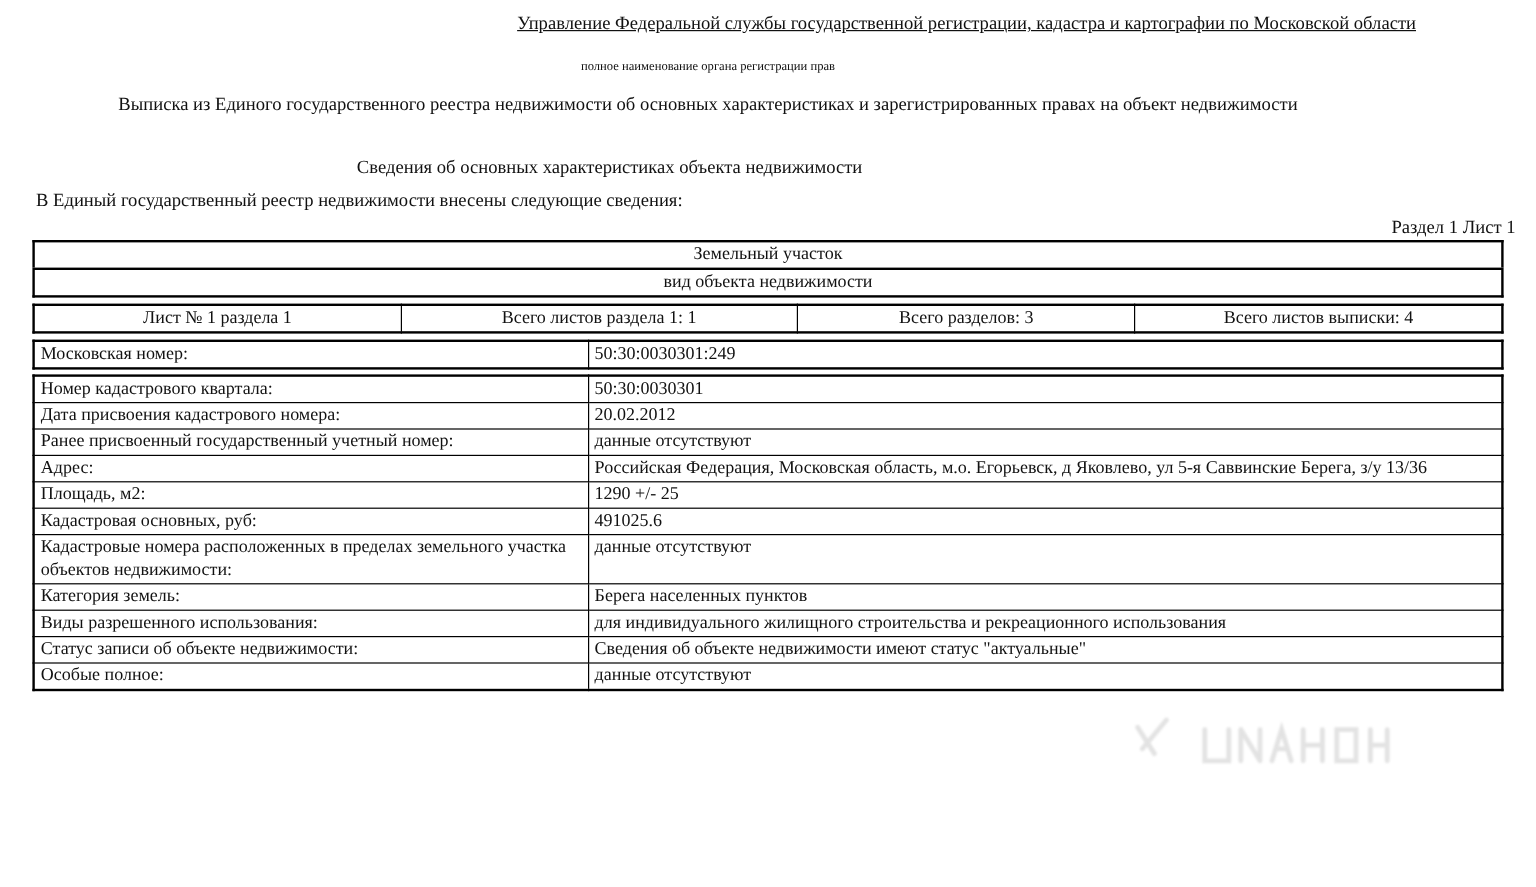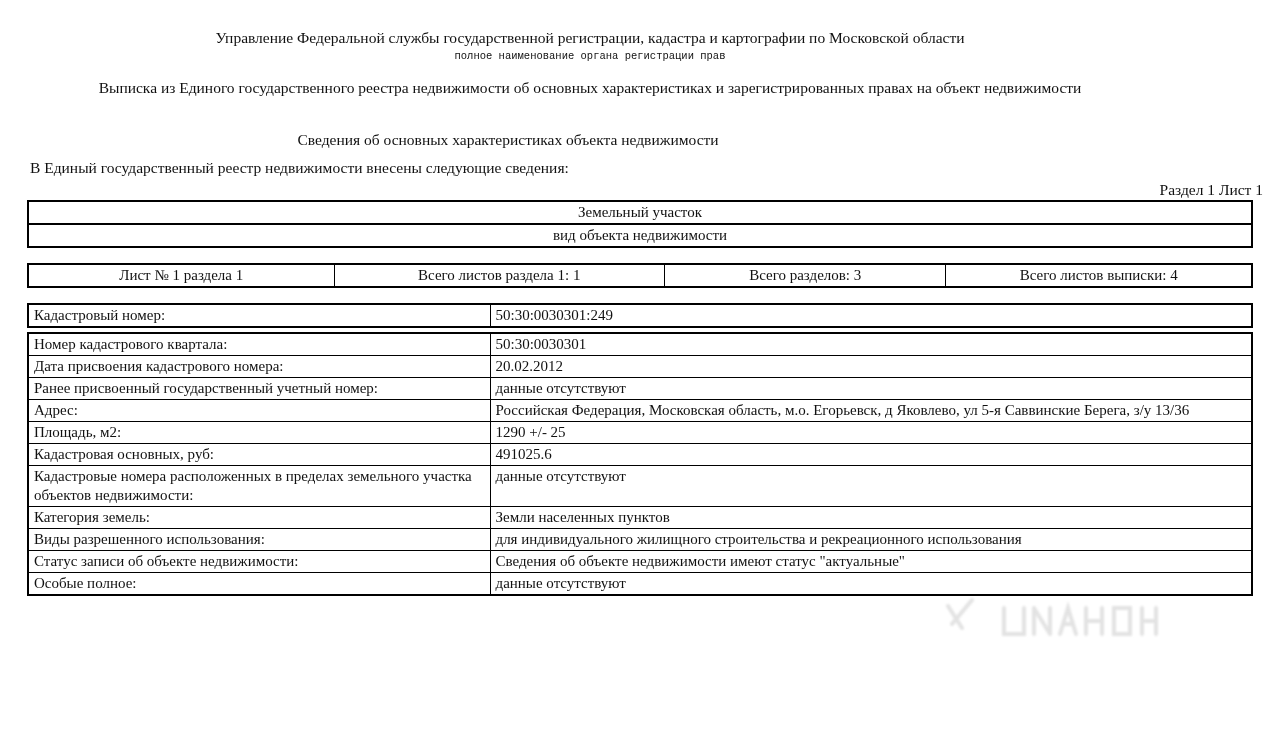--- a/index.html
+++ b/index.html
@@ -17,29 +17,30 @@
   }
   .abs { position: absolute; }
 
   
   .header-center {
     left: 0;
     width: 1180px;
     text-align: center;
   }
   .authority {
-    top: 29px;
+    top: 11px;
     font-size: 15.5px;
     font-weight: bold;
     font-weight: normal;
+    text-decoration: underline;
+    text-align: right;
   }
   .authority-caption {
     top: 50px;
     font-size: 10.5px;
-    font-family: Liberation Mono, monospace;
   }
   .doc-title {
     top: 79px;
     font-size: 15.5px;
   }
   .section-title {
     top: 131px;
     left: 0;
     width: 1016px;
     text-align: center;
@@ -74,21 +75,21 @@
   .doc-table td {
     border: 1px solid #000;
     padding: 1px 5px;
     line-height: 19px;
     vertical-align: top;
     overflow: hidden;
   }
   .t-object td { text-align: center; border-bottom: 2px solid #000; }
   .t-object tr:last-child td { border-bottom: none; }
   .t-sheets td { text-align: center; }
-  .gap5 { margin-bottom: 15px; padding-left: 20px; }
+  .gap5 { margin-bottom: 5px; padding-left: 20px; }
   .gap4 { margin-bottom: 4px; }
   .label-cell { text-align: left; }
   .value-cell { text-align: left; }
 
   
   .watermark {
     left: 946px;
     top: 594px;
     width: 225px;
     height: 56px;
@@ -142,21 +143,21 @@
     </tbody>
   </table>
 
   <table class="doc-table gap4">
     <colgroup>
         <col style="width:462px">
         <col>
       </colgroup>
     <tbody>
       <tr>
-        <td class="label-cell">Кадастровый номер:</td>
+        <td class="label-cell">Московская номер:</td>
         <td class="value-cell">50:30:0030301:249</td>
       </tr>
     </tbody>
   </table>
 
   <table class="doc-table">
     <colgroup>
         <col style="width:462px">
         <col>
       </colgroup>
@@ -184,21 +185,21 @@
         <tr>
           <td class="label-cell">Кадастровая основных, руб:</td>
           <td class="value-cell">491025.6</td>
         </tr>
         <tr>
           <td class="label-cell">Кадастровые номера расположенных в пределах земельного участка объектов недвижимости:</td>
           <td class="value-cell">данные отсутствуют</td>
         </tr>
         <tr>
           <td class="label-cell">Категория земель:</td>
-          <td class="value-cell">Земли населенных пунктов</td>
+          <td class="value-cell">Берега населенных пунктов</td>
         </tr>
         <tr>
           <td class="label-cell">Виды разрешенного использования:</td>
           <td class="value-cell">для индивидуального жилищного строительства и рекреационного использования</td>
         </tr>
         <tr>
           <td class="label-cell">Статус записи об объекте недвижимости:</td>
           <td class="value-cell">Сведения об объекте недвижимости имеют статус "актуальные"</td>
         </tr>
         <tr>

